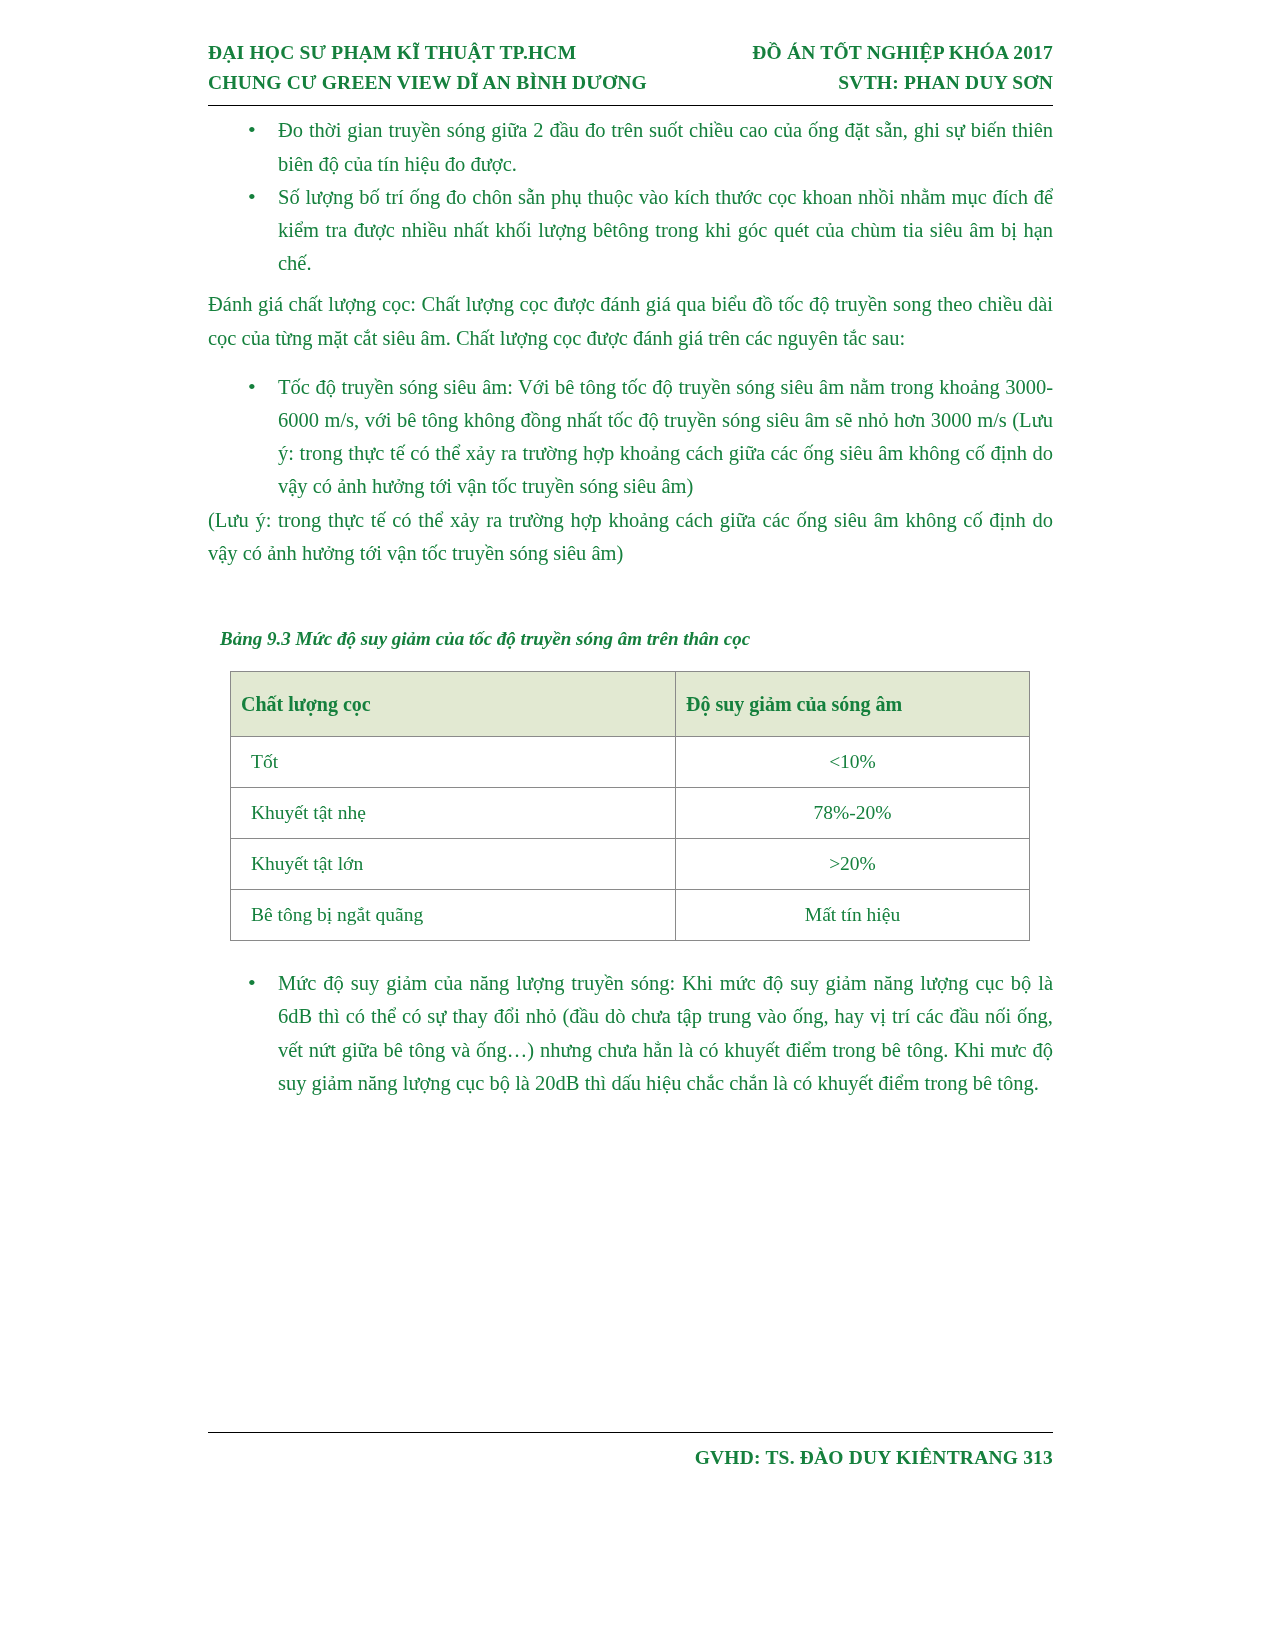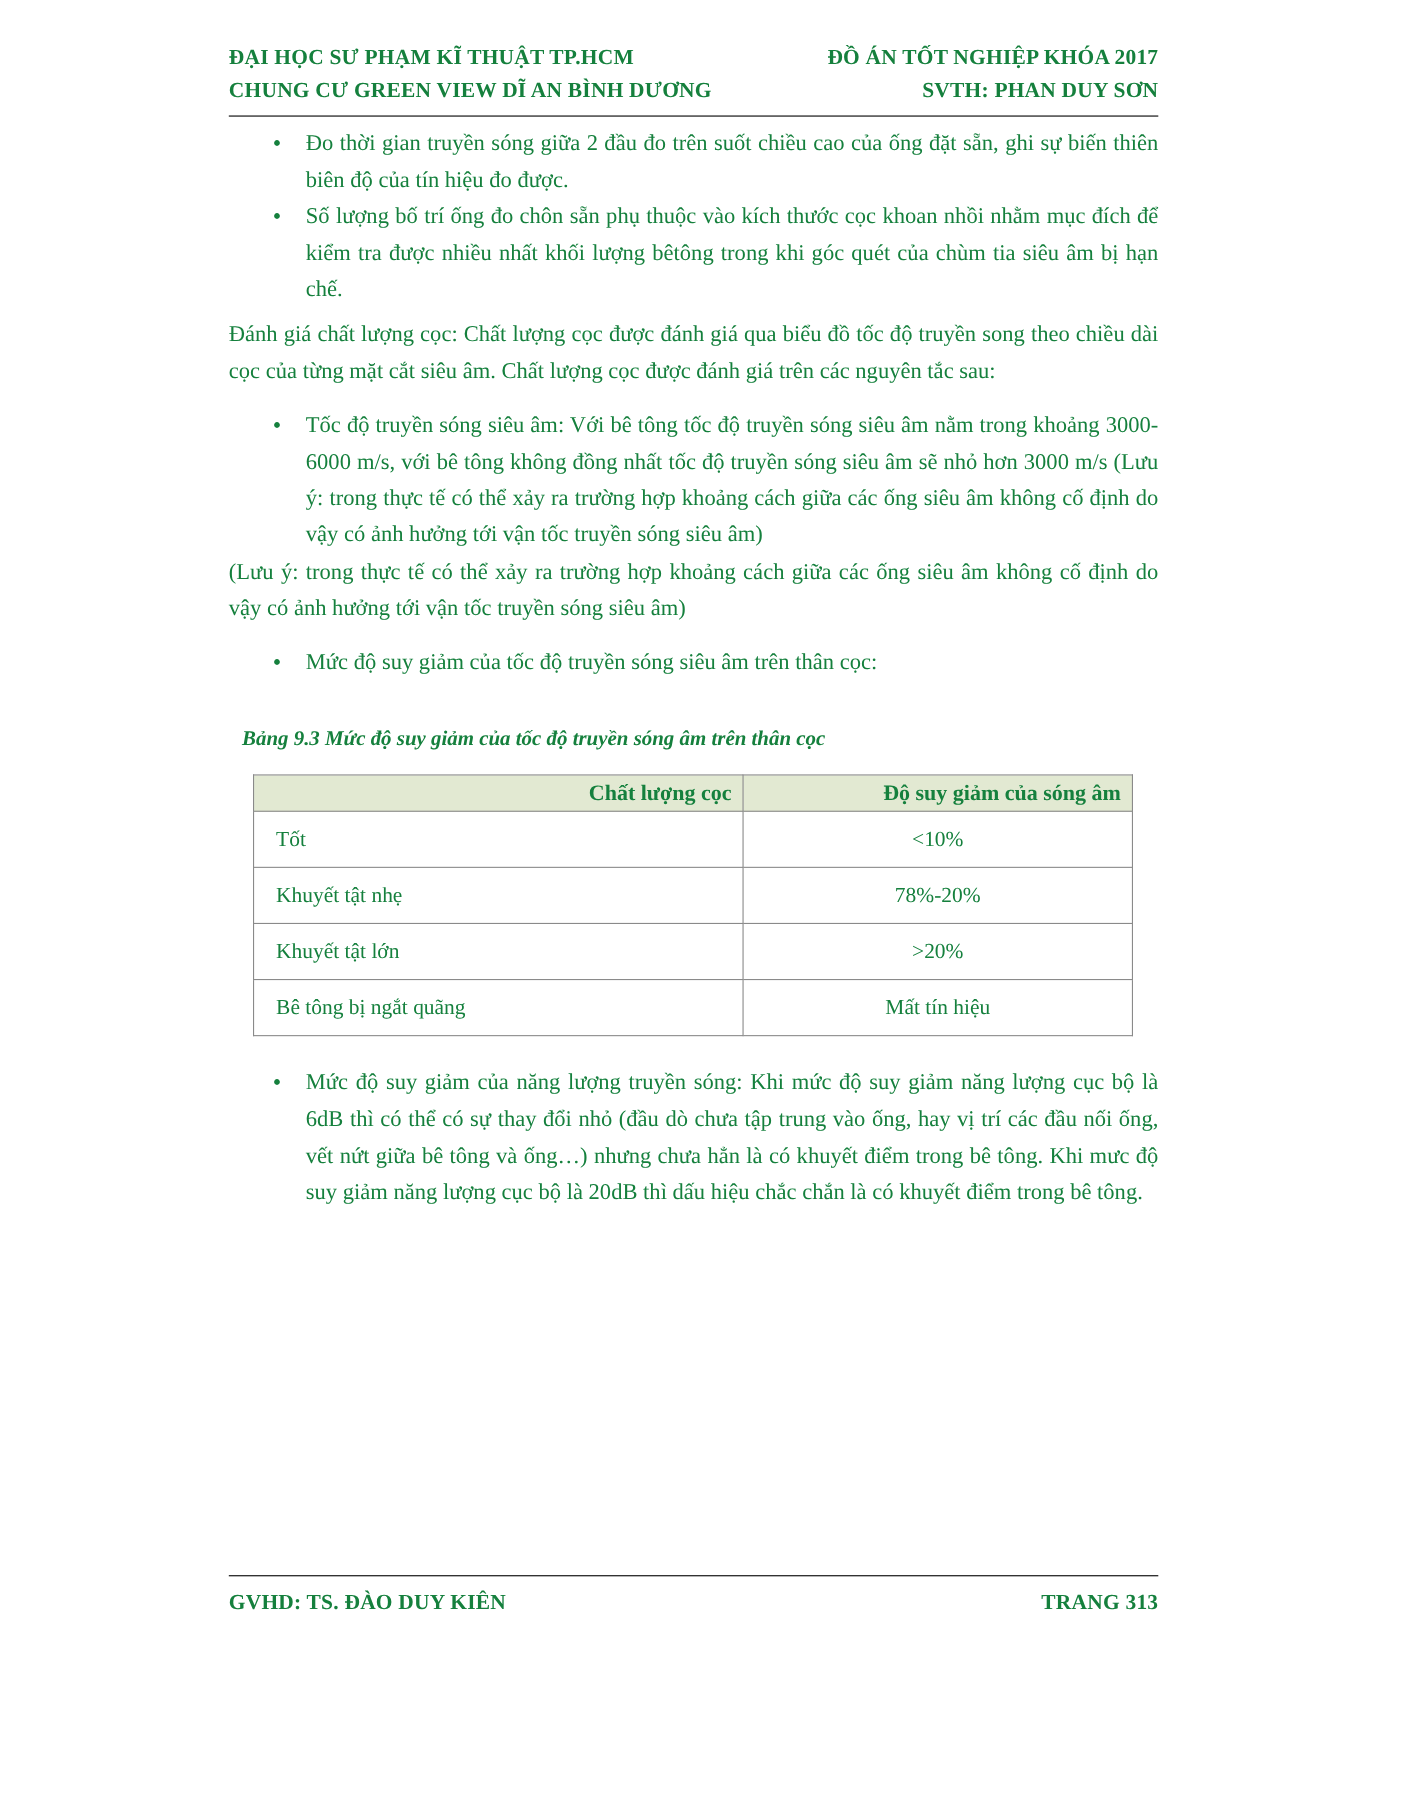--- a/index.html
+++ b/index.html
@@ -94,23 +94,23 @@
   }
   table.data th,
   table.data td {
     border: 1px solid #8a8a8a;
     padding: 9px 20px;
     height: 32px;
   }
   table.data thead th {
     background: #e2e9d2;
     font-weight: bold;
-    text-align: right;
+    text-align: left;
     font-size: 20px;
-    padding: 0 10px;
+    padding: 16px 10px;
   }
   table.data td.c1 {
     width: 404px;
     text-align: left;
   }
   table.data td.c2 {
     text-align: center;
   }
 
   
@@ -118,21 +118,21 @@
     position: absolute;
     left: 208px;
     top: 1432px;
     width: 845px;
   }
   .footer-rule {
     border-bottom: 1.6px solid #000;
   }
   .footer-row {
     display: flex;
-    justify-content: space-between;
+    justify-content: flex-end;
     align-items: baseline;
     font-weight: bold;
     font-size: 19.5px;
     padding-top: 14px;
     letter-spacing: 0.2px;
   }
 </style>
 </head>
 <body>
 
@@ -168,23 +168,20 @@
       <div class="gap-md"></div>
 
       <ul class="bullets">
         <li>Tốc độ truyền sóng siêu âm: Với bê tông tốc độ truyền sóng siêu âm nằm trong khoảng 3000-6000 m/s, với bê tông không đồng nhất tốc độ truyền sóng siêu âm sẽ nhỏ hơn 3000 m/s (Lưu ý: trong thực tế có thể xảy ra trường hợp khoảng cách giữa các ống siêu âm không cố định do vậy có ảnh hưởng tới vận tốc truyền sóng siêu âm)</li>
       </ul>
 
       <p class="para">(Lưu ý: trong thực tế có thể xảy ra trường hợp khoảng cách giữa các ống siêu âm không cố định do vậy có ảnh hưởng tới vận tốc truyền sóng siêu âm)</p>
 
       <div class="gap-md"></div>
 
-      <ul class="bullets">
-        <li>Mức độ suy giảm của tốc độ truyền sóng siêu âm trên thân cọc:</li>
-      </ul>
 
       <div class="gap-lg"></div>
 
       <p class="tbl-caption">Bảng 9.3 Mức độ suy giảm của tốc độ truyền sóng âm trên thân cọc</p>
 
       <div class="tbl-wrap">
         <table class="data">
           <thead>
             <tr>
               <th>Chất lượng cọc</th>

